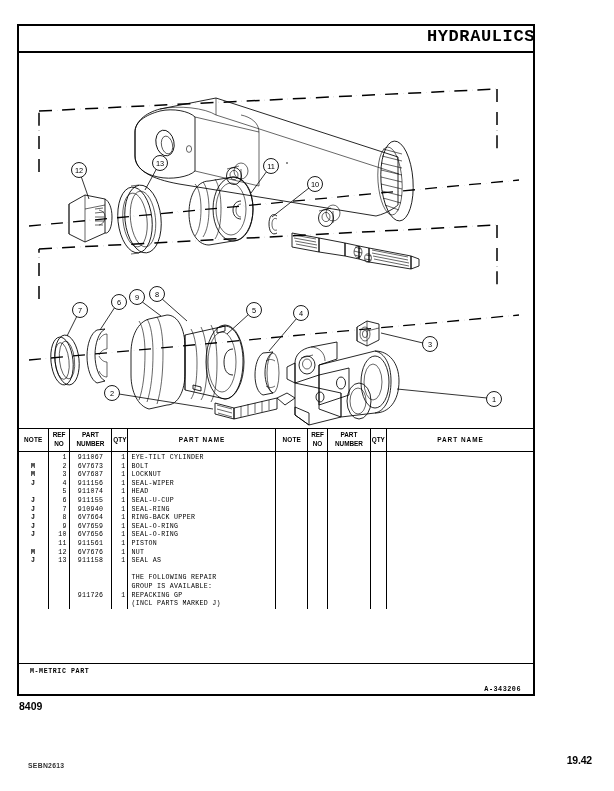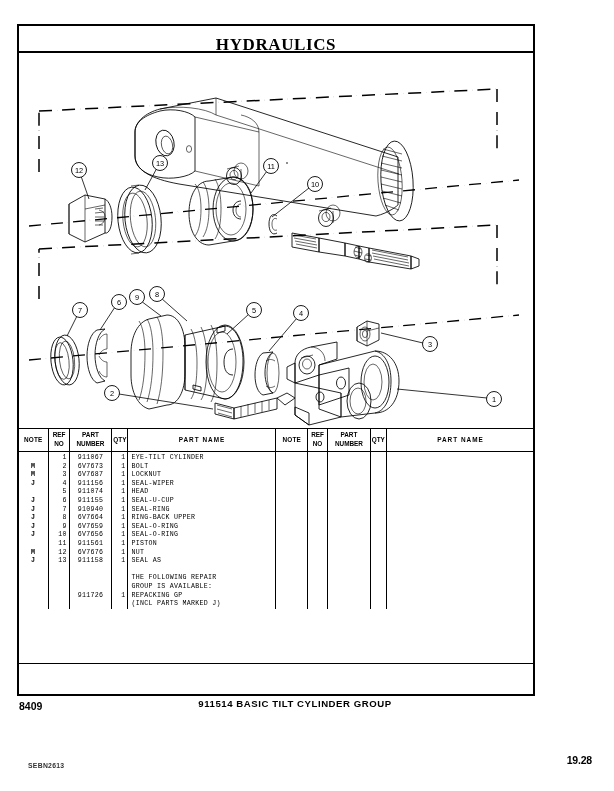--- a/index.html
+++ b/index.html
@@ -32,23 +32,23 @@
     position: absolute;
     left: 17px; top: 24px;
     width: 518px; height: 29px;
     box-sizing: border-box;
     border-bottom: 2px solid #000;
     overflow: hidden;
   }
   .title-band .title-text {
     position: absolute;
     left: 0; right: 0;
-    top: 11px;
-    text-align: center;
-    font-family: Liberation Serif, serif;
+    top: 3px;
+    text-align: right;
+    font-family: Liberation Mono, monospace;
     font-weight: bold;
     font-size: 17px;
     letter-spacing: 0.6px;
   }
 
   
   .drawing {
     position: absolute;
     left: 19px; top: 53px;
     width: 514px; height: 374px;
@@ -625,21 +625,24 @@
               <div class="cellstack"></div>
             </td>
           <td>
               <div class="cellstack"></div>
             </td>
         </tr>
       </tbody>
     </table>
   </div>
 
+  <div class="metric-strip">
+    <div class="metric-label">M-METRIC PART</div>
+    <div class="drawing-no">A-343206</div>
+  </div>
 
   <div class="foot-page-no">8409</div>
   <div class="foot-title">
-    <div class="line1">911514 BASIC TILT CYLINDER GROUP</div>
   </div>
   <div class="doc-code">SEBN2613</div>
-  <div class="sect-no">19.28</div>
+  <div class="sect-no">19.42</div>
 
 </div>
 
 </body></html>

